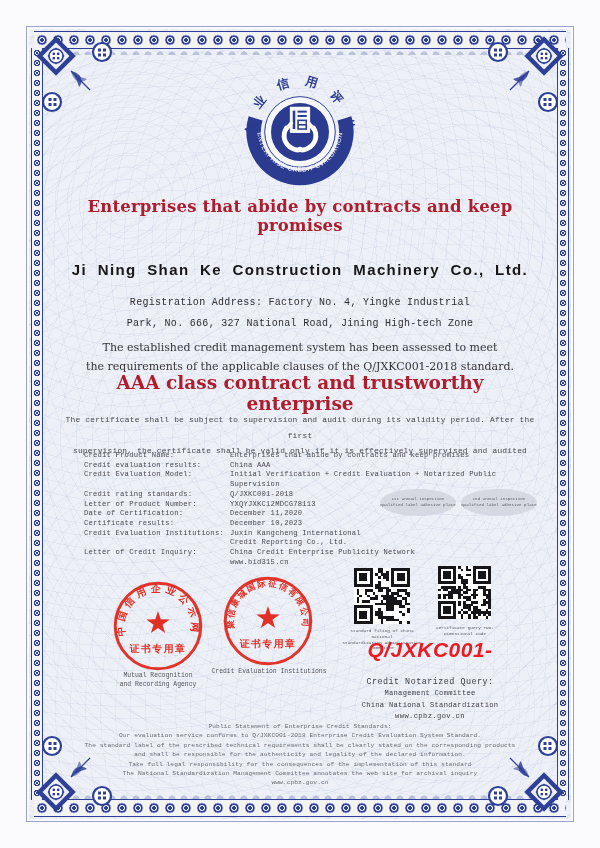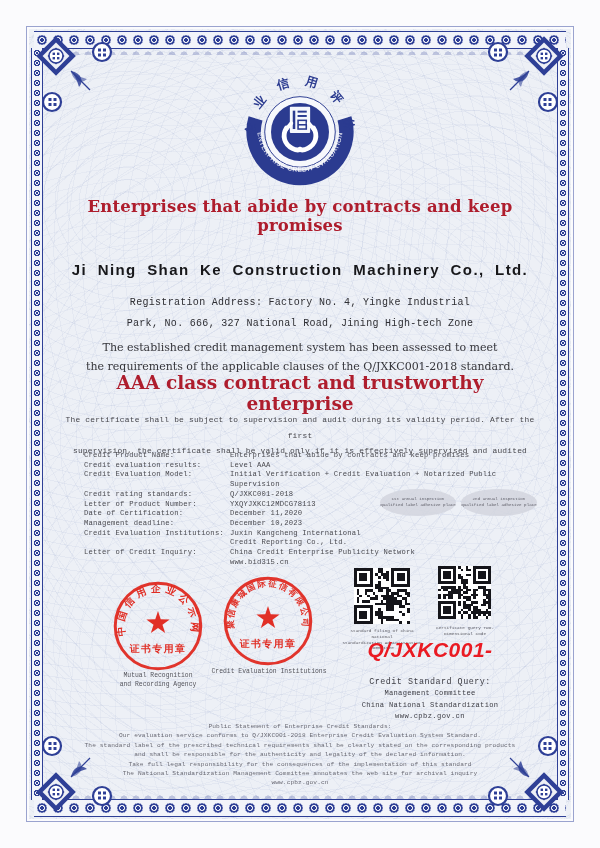--- a/index.html
+++ b/index.html
@@ -260,40 +260,40 @@
     <div>supervision, the certificate shall be valid only if it is effectively supervised and audited</div>
   </div>
 
   <div class="abs details">
     <div class="row">
         <span class="lbl">Credit Product Name:</span>
         <span class="val">Enterprises that abide by contracts and keep promises</span>
       </div>
     <div class="row">
         <span class="lbl">Credit evaluation results:</span>
-        <span class="val">Level AAA</span>
+        <span class="val">China AAA</span>
       </div>
     <div class="row">
         <span class="lbl">Credit Evaluation Model:</span>
         <span class="val">Initial Verification + Credit Evaluation + Notarized Public Supervision</span>
       </div>
     <div class="row">
         <span class="lbl">Credit rating standards:</span>
         <span class="val">Q/JXKC001-2018</span>
       </div>
     <div class="row">
         <span class="lbl">Letter of Product Number:</span>
         <span class="val">YXQYJXKC12MDCG78113</span>
       </div>
     <div class="row">
         <span class="lbl">Date of Certification:</span>
         <span class="val">December 11,2020</span>
       </div>
     <div class="row">
-        <span class="lbl">Management deadline:</span>
+        <span class="lbl">Certificate results:</span>
         <span class="val">December 10,2023</span>
       </div>
     <div class="row">
         <span class="lbl">Credit Evaluation Institutions:</span>
         <span class="val">Juxin Kangcheng International</span>
       </div>
     <div class="row">
         <span class="lbl"></span>
         <span class="val">Credit Reporting Co., Ltd.</span>
       </div>
@@ -630,21 +630,21 @@
   <div class="qr-caption qrc2">
     <div>Certificate Query Two-</div>
     <div>Dimensional Code</div>
   </div>
 
   <div class="abs std-code">
     <div>Q/JXKC001-</div>
   </div>
 
   <div class="abs query">
-    <div class="q-title">Credit Standard Query:</div>
+    <div class="q-title">Credit Notarized Query:</div>
     <div class="q-line">Management Committee</div>
     <div class="q-line">China National Standardization</div>
     <div class="q-url">www.cpbz.gov.cn</div>
   </div>
 
   <div class="abs footer">
     <div>Public Statement of Enterprise Credit Standards:</div>
     <div>Our evaluation service conforms to Q/JXKC001-2018 Enterprise Credit Evaluation System Standard.</div>
     <div>The standard label of the prescribed technical requirements shall be clearly stated on the corresponding products</div>
     <div>and shall be responsible for the authenticity and legality of the declared information.</div>

